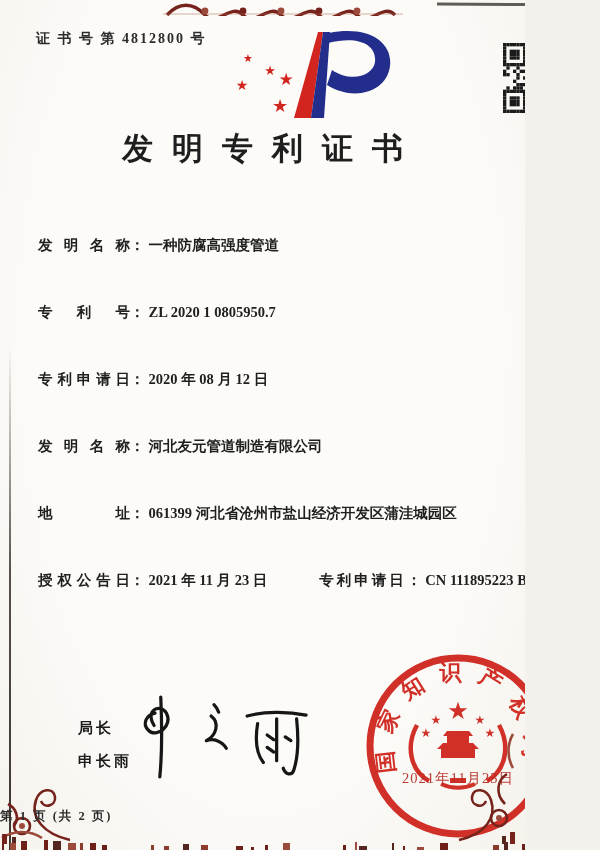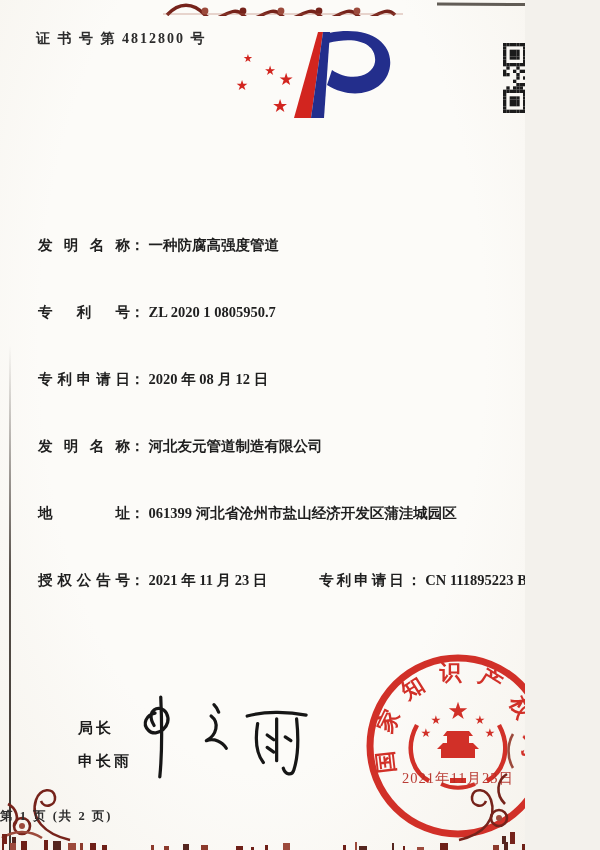--- a/index.html
+++ b/index.html
@@ -309,39 +309,40 @@
       <text x="58" y="57" font-size="17">★</text>
       <text x="52" y="84" font-size="18">★</text>
     </g>
     <g>
       <polygon points="90,4 95,4 83,90 66,90" fill="#d2251f"></polygon>
       <polygon points="95,4 102,4 96,90 83,90" fill="#232e8c"></polygon>
       <path d="M101,5 C140,-3 165,14 162,38 C159,64 126,74 99,57 L104,42 C123,55 145,48 147,34 C149,17 131,7 100,15 Z" fill="#232e8c"></path>
     </g>
   </svg>
 
+  <div class="title">发明专利证书</div>
 
   <div class="fields">
     <div class="field-row">
       <span class="field-label">发明名称</span><span class="field-colon">：</span><span>一种防腐高强度管道</span>
     </div>
     <div class="field-row">
       <span class="field-label">专利号</span><span class="field-colon">：</span><span>ZL 2020 1 0805950.7</span>
     </div>
     <div class="field-row">
       <span class="field-label">专利申请日</span><span class="field-colon">：</span><span>2020 年 08 月 12 日</span>
     </div>
     <div class="field-row">
       <span class="field-label">发明名称</span><span class="field-colon">：</span><span>河北友元管道制造有限公司</span>
     </div>
     <div class="field-row">
       <span class="field-label">地址</span><span class="field-colon">：</span><span>061399 河北省沧州市盐山经济开发区蒲洼城园区</span>
     </div>
     <div class="field-row grant-row">
-      <span class="field-label">授权公告号</span><span class="field-colon">：</span><span>2021 年 11 月 23 日</span><span class="pair2"><span class="field-label auto">专利申请日</span><span class="field-colon">：</span><span>CN 111895223 B</span></span>
+      <span class="field-label">授权公告日</span><span class="field-colon">：</span><span>2021 年 11 月 23 日</span><span class="pair2"><span class="field-label auto">专利申请日</span><span class="field-colon">：</span><span>CN 111895223 B</span></span>
     </div>
   </div>
 
 
   <div class="director">
     <div>局长</div>
     <div>申长雨</div>
   </div>
 
   <svg class="signature" viewBox="0 0 240 100" fill="none" stroke="#161616" stroke-width="3.4" stroke-linecap="round" stroke-linejoin="round">

